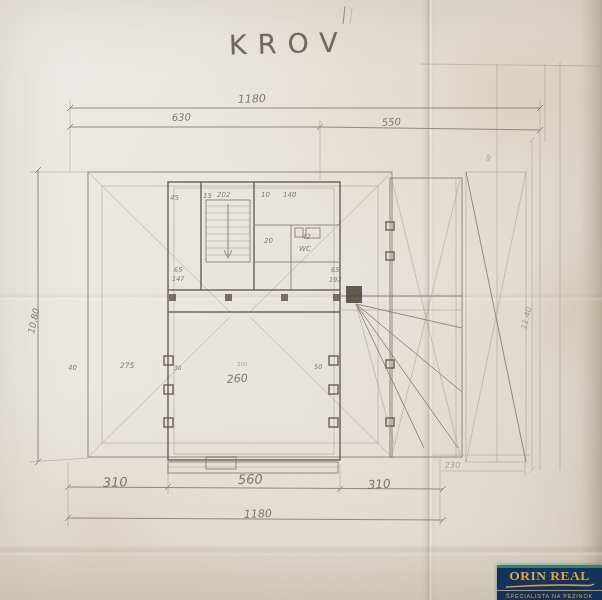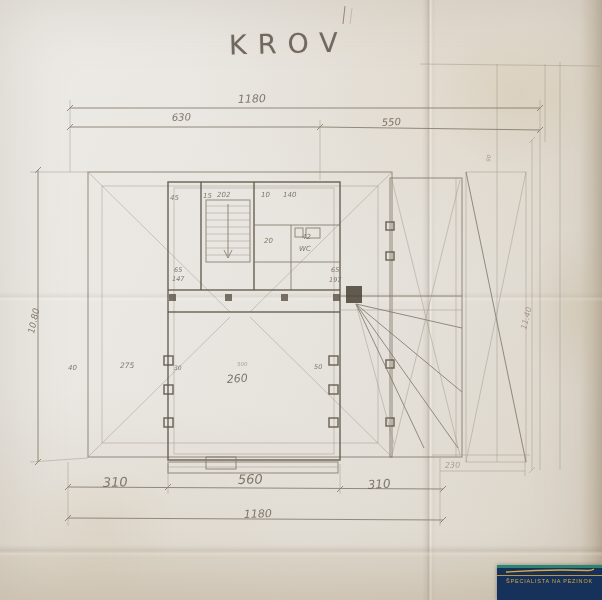--- a/index.html
+++ b/index.html
@@ -246,19 +246,20 @@
       <text class="lbl2" x="237" y="366" font-size="5.5">500</text>
       <text class="lbl" x="227" y="383" font-size="11" transform="rotate(-4 227 383)">260</text>
       <text class="lbl" x="314" y="369" font-size="6.5">50</text>
       <text class="lbl2" x="445" y="468" font-size="8" transform="rotate(-2 445 468)">230</text>
       <text class="lbl2" x="490" y="162" font-size="5.5" transform="rotate(-80 490 162)">90</text>
     </g>
   </svg>
 
   <div class="watermark">
     <div class="wm-bar"></div>
+    <div class="wm-brand">ORIN REAL</div>
     <svg class="wm-swoosh" width="92" height="6" viewBox="0 0 92 6">
       <path d="M2 4 Q 46 1 84 2.5 Q 88 2.5 90 1" stroke="#d9a843" stroke-width="1.4" fill="none"></path>
     </svg>
     <div class="wm-tagline">ŠPECIALISTA NA PEZINOK</div>
   </div>
 
 </div>
 
 </body></html>

